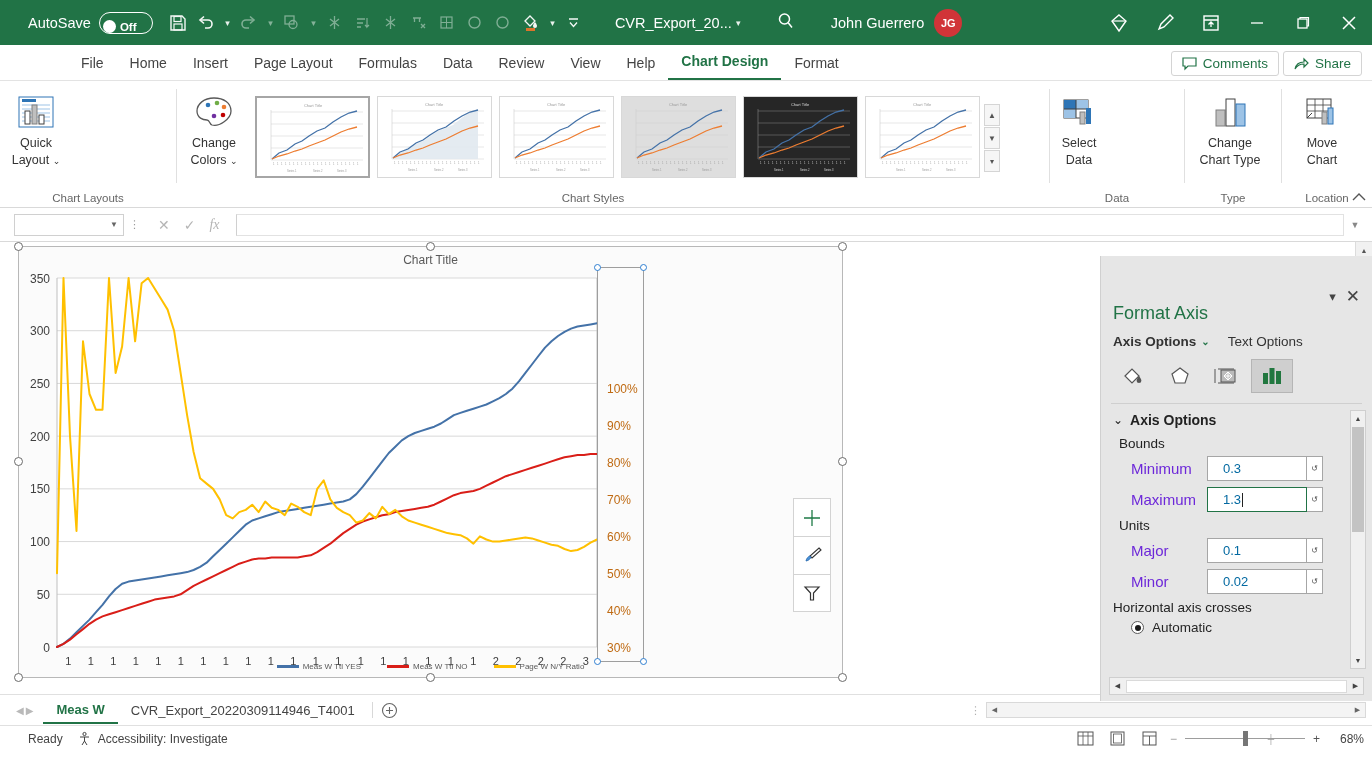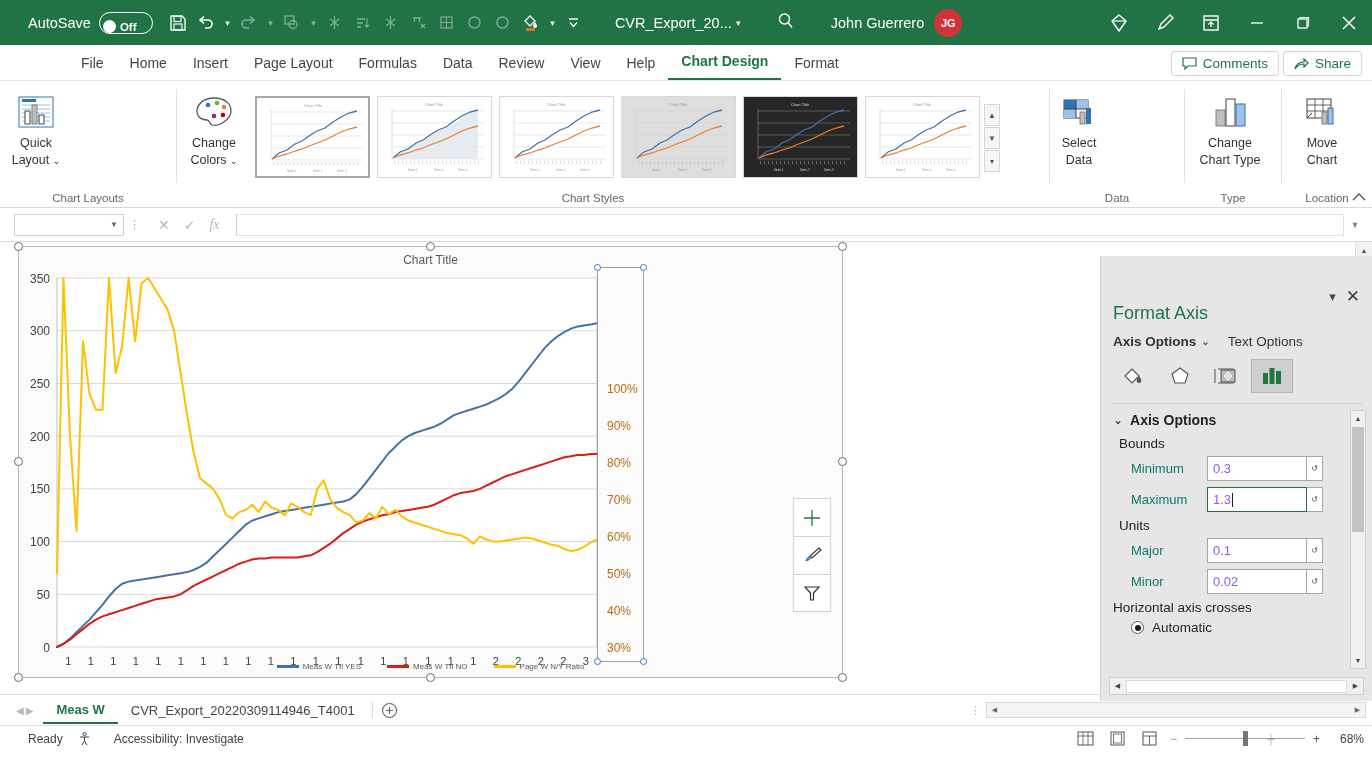--- a/index.html
+++ b/index.html
@@ -209,24 +209,24 @@
   .tpi {
     width:42px; height:34px; display:flex; align-items:center; justify-content:center; cursor:pointer;
     border:1px solid transparent;
   }
   .tpi.sel { background:#cfcfcf; border:1px solid #b5b5b5; }
   .tp-divider { height:1px; background:#cfcfcf; margin:6px 10px 0; }
   .tp-body { flex:1; overflow:hidden; padding:8px 0 0 12px; position:relative; }
   .tp-section { display:flex; align-items:center; gap:7px; font-size:14px; font-weight:bold; color:#222; margin-bottom:8px; cursor:pointer; }
   .tp-sub { font-size:13.5px; color:#222; margin:6px 0 5px 6px; }
   .tp-row { display:flex; align-items:center; margin-bottom:6px; padding-left:18px; }
-  .tp-label { width:76px; font-size:13px; color:#0f766e; }
+  .tp-label { width:76px; font-size:15px; color:#6d28d9; }
   .tp-field {
     width:100px; height:25px; border:1px solid #a6a6a6; background:#fff;
-    font-size:13px; padding:0 5px; display:flex; align-items:center; color:#8b5cf6;
+    font-size:13px; padding:0 15px; display:flex; align-items:center; color:#0369a1;
     font-family:"Liberation Sans", sans-serif;
   }
   .tp-field.focus { border:1.8px solid #217346; }
   .caretbar { display:inline-block; width:1px; height:14px; background:#222; margin-left:1px; }
   .tp-reset {
     width:16px; height:25px; border:1px solid #a6a6a6; border-left:none; background:#fff;
     display:flex; align-items:center; justify-content:center; font-size:8px; color:#555; cursor:pointer;
   }
   .tp-radio { display:flex; align-items:center; gap:8px; padding-left:18px; font-size:13.5px; margin-top:4px; }
   .radio {
@@ -957,21 +957,21 @@
     <div class="hsb">
       <span class="hsbtn">◀</span>
       <span class="hsbtn">▶</span>
     </div>
   </div>
 </div>
 
 <div class="statusbar">
   <div class="statusleft">
     <span>Ready</span>
-    <span style="display:flex;align-items:center;gap:22px;cursor:pointer">
+    <span style="display:flex;align-items:center;gap:6px;cursor:pointer">
       <svg width="15" height="15" viewBox="0 0 15 15">
           <circle cx="7.5" cy="3" r="1.6" fill="none" stroke="#444" stroke-width="1"></circle>
           <path d="M3 6h9M7.5 6v4M7.5 10l-2.5 4M7.5 10l2.5 4" stroke="#444" stroke-width="1" fill="none"></path>
         </svg>
       <span>Accessibility: Investigate</span>
     </span>
   </div>
   <div class="statusright">
     <span class="viewbtn">
       <svg width="17" height="15" viewBox="0 0 17 15">

